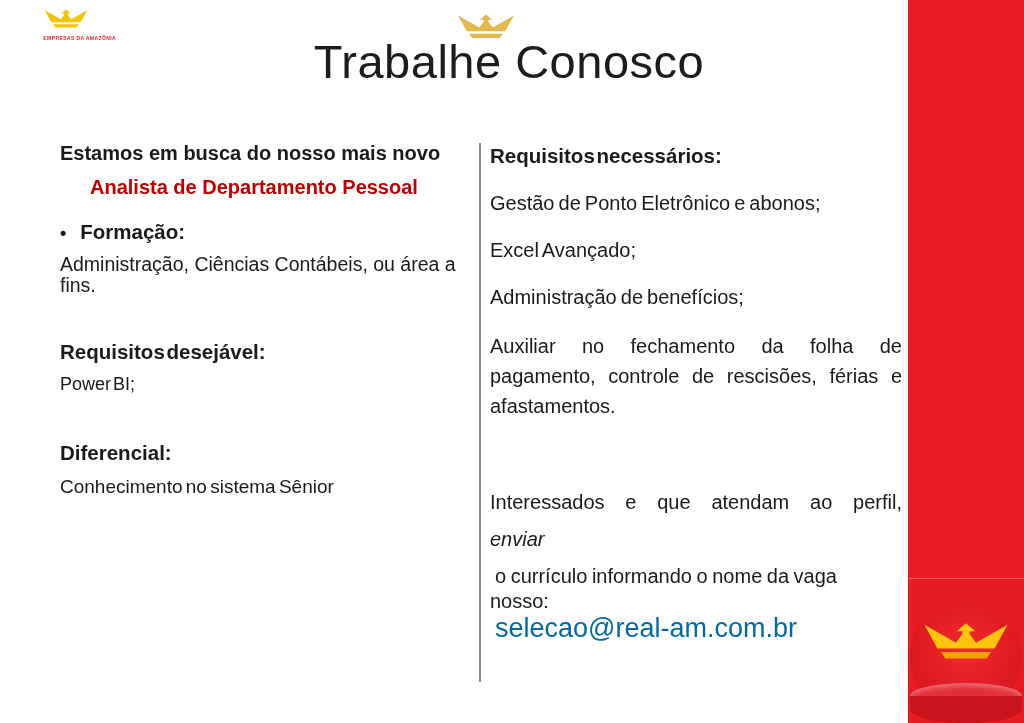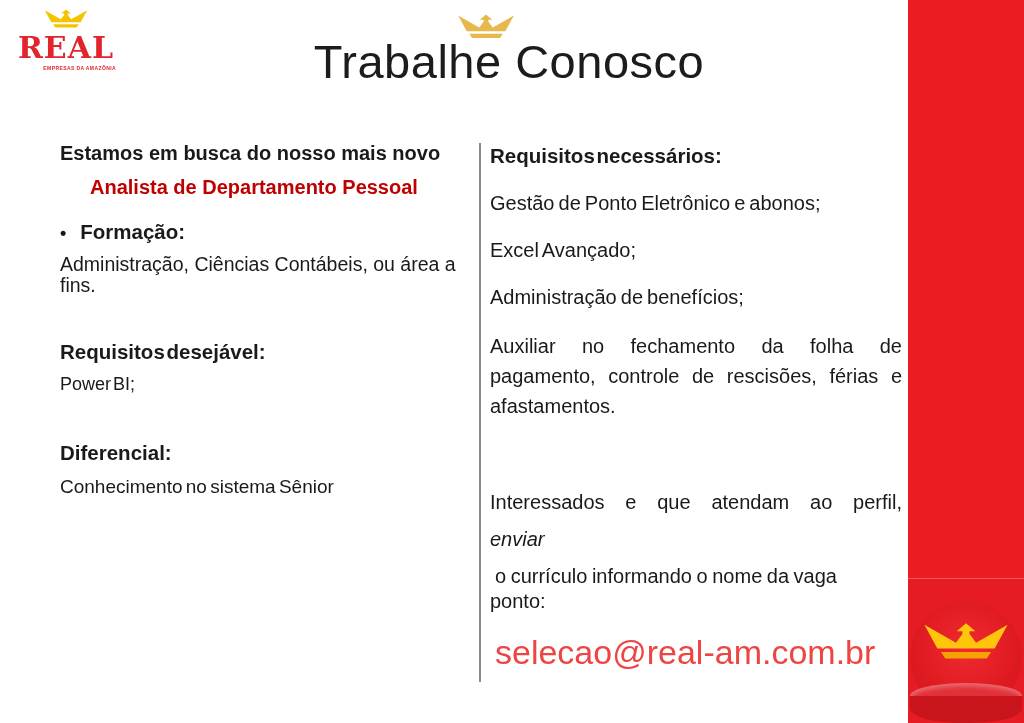--- a/index.html
+++ b/index.html
@@ -53,35 +53,34 @@
 
   
   .col-right { position:absolute; left:490px; top:144px; width:412px; }
   .necessarios-head { font-weight:bold; font-size:20.5px; word-spacing:-4px; }
   .req-item { margin-top:24px; font-size:20px; word-spacing:-1.5px; }
   .auxiliar { margin-top:22px; font-size:20px; line-height:30px; text-align:justify; text-align-last:left; }
   .cta-line1 { margin-top:70px; font-size:20px; text-align:justify; text-align-last:justify; }
   .cta-line2 { margin-top:14px; font-size:20px;font-style:italic; }
   .cta-line3 { margin-top:14px; font-size:20px; padding-left:5px; word-spacing:-1px; }
   .cta-line4 { margin-top:2px; font-size:20px; }
-  .email { margin-top:20px; font-size:34px; color:#ef4444; padding-left:5px; }
+  .email { margin-top:0; font-size:27px; color:#0369a1; padding-left:5px; }
 
   .crown-svg { display:block; width:100%; height:100%; }
 </style>
 </head>
 <body>
 
 <div class="logo">
   <span class="logo-crown">
     <svg class="crown-svg" viewBox="0 0 120 54" xmlns="http://www.w3.org/2000/svg">
       <path fill="#F5C400" d="M2 3 L46 28 L55 16 L55 12 L47 12 L60 1 L73 12 L65 12 L65 16 L74 28 L118 3 L100 36 L20 36 Z"></path>
       <path fill="#F5C400" d="M25 41 L95 41 L89 50 L31 50 Z"></path>
     </svg>
   </span>
-  <div class="logo-text">REAL</div>
   <div class="logo-tagline">EMPRESAS DA AMAZÔNIA</div>
 </div>
 
 <span class="header-crown">
   <svg class="crown-svg" viewBox="0 0 120 54" xmlns="http://www.w3.org/2000/svg">
     <path fill="#E6B94E" d="M2 3 L46 28 L55 16 L55 12 L47 12 L60 1 L73 12 L65 12 L65 16 L74 28 L118 3 L100 36 L20 36 Z"></path>
     <path fill="#E6B94E" d="M25 41 L95 41 L89 50 L31 50 Z"></path>
   </svg>
 </span>
 <h1 class="header-title">Trabalhe Conosco</h1>
@@ -114,15 +113,15 @@
 
 <div class="col-right">
   <p class="necessarios-head">Requisitos necessários:</p>
   <p class="req-item">Gestão de Ponto Eletrônico e abonos;</p>
   <p class="req-item">Excel Avançado;</p>
   <p class="req-item">Administração de benefícios;</p>
   <p class="auxiliar">Auxiliar no fechamento da folha de pagamento, controle de rescisões, férias e afastamentos.</p>
   <p class="cta-line1">Interessados e que atendam ao perfil,</p>
   <p class="cta-line2">enviar</p>
   <p class="cta-line3">o currículo informando o nome da vaga</p>
-  <p class="cta-line4">ponto:</p>
+  <p class="cta-line4">nosso:</p>
   <p class="email">selecao@real-am.com.br</p>
 </div>
 
 </body></html>

